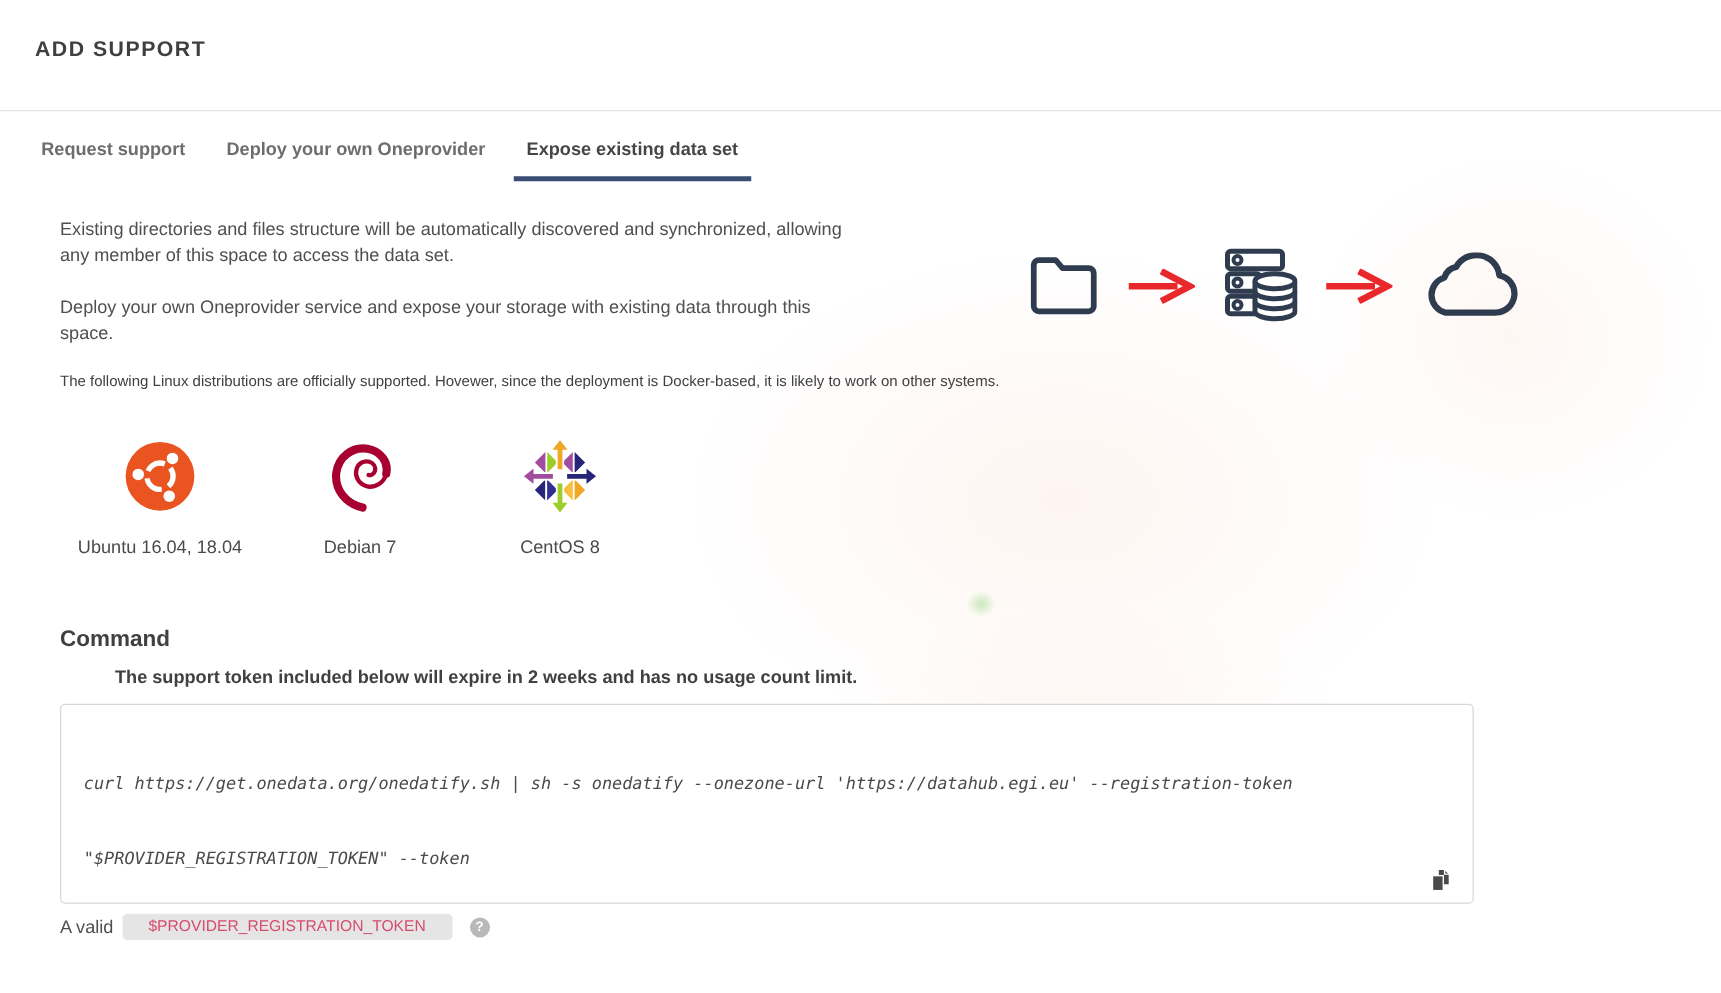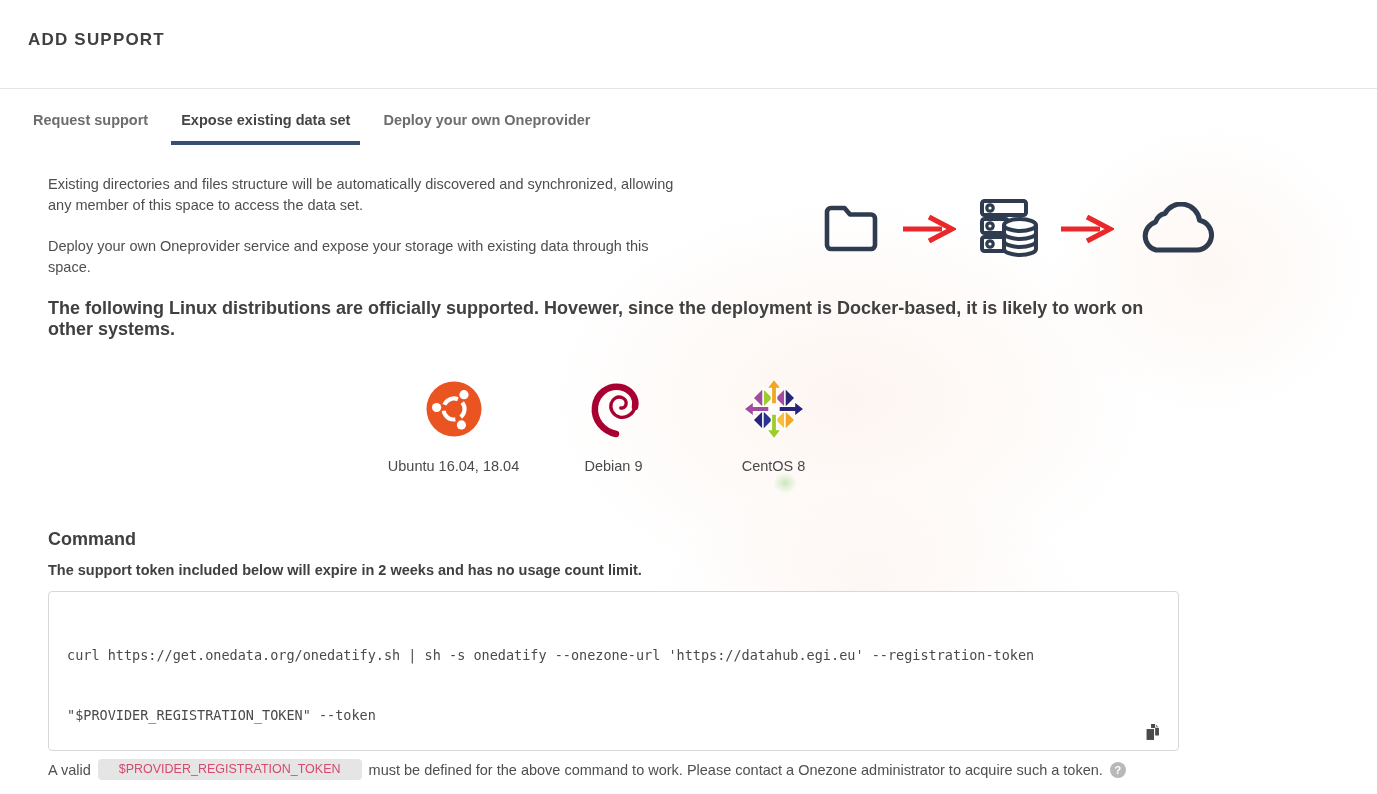--- a/index.html
+++ b/index.html
@@ -28,35 +28,35 @@
   .tab.active { color:#454545; border-bottom-color:#3a4d73; }
 
   .content { position:absolute; left:48px; top:174px; right:40px; }
 
   .intro p { font-size:14.5px; line-height:1.42; color:#4f4f4f; width:636px; margin-bottom:21px; }
 
   .flow-icons { position:absolute; left:730px; top:10px; width:440px; height:90px;
     display:flex; align-items:center; justify-content:flex-end; gap:22px; }
   .flow-icons svg { display:block; }
 
-  .supported-note { font-size:18px; font-weight:700; color:#404040; }
-
-  .distros { margin-top:40px; display:flex; justify-content:center; }
+  .supported-note { font-size:12px; font-weight:400; color:#404040; }
+
+  .distros { margin-top:40px; display:flex; }
   .distro { width:160px; display:flex; flex-direction:column; align-items:center; }
   .distro .logo { height:58px; display:flex; align-items:center; justify-content:center; }
   .distro .label { margin-top:20px; font-size:14.5px; color:#4a4a4a; white-space:nowrap; }
 
   .cmd-heading { margin-top:55px; font-size:18px; font-weight:700; color:#404040; }
-  .token-note { margin-top:12px; font-size:14.5px; font-weight:700; color:#404040; }
+  .token-note { margin-top:12px; font-size:14.5px; font-weight:700; color:#404040;margin-left:44px; }
 
   .code-box { position:relative; margin-top:13px; height:160px; border:1px solid #d8d8d8;
     border-radius:4px; background:#fff; padding:13px 18px;
     font-family:"DejaVu Sans Mono","Liberation Mono",monospace; font-size:13.5px;
     line-height:20px; color:#4a4a4a; white-space:pre; overflow:hidden; }
-  .code-line { height:20px; }
+  .code-line { height:20px;font-style:italic; }
 
   .noise { position:absolute; overflow:hidden; pointer-events:none; }
   .nA { left:255px; top:42px; right:14px; height:24px; border-radius:12px 4px 14px 6px; transform:rotate(.2deg); }
   .nB { left:4px;  top:62px; right:34px; height:26px; border-radius:8px 14px 6px 12px; }
   .nC { left:4px;  top:86px; width:58%; height:22px; border-radius:10px 16px 12px 6px; transform:rotate(-.3deg); }
   .nD { left:62%;  top:88px; right:60px; height:16px; border-radius:8px; opacity:.55; }
 
   .copy-btn { position:absolute; right:14px; bottom:7px; width:22px; height:22px;
     display:flex; align-items:center; justify-content:center; cursor:pointer; }
 
@@ -75,22 +75,22 @@
   <div class="wm wm1"></div>
   <div class="wm wm2"></div>
   <div class="wm wm3"></div>
   <div class="wm wm4"></div>
 
   <h1 class="page-title">ADD SUPPORT</h1>
   <div class="top-divider"></div>
 
   <div class="tabs">
     <div class="tab">Request support</div>
+    <div class="tab">Deploy your own Oneprovider</div>
     <div class="tab active">Expose existing data set</div>
-    <div class="tab">Deploy your own Oneprovider</div>
   </div>
 
   <div class="content">
 
     <div class="intro">
       <p>Existing directories and files structure will be automatically discovered and synchronized, allowing any member of this space to access the data set.</p>
       <p>Deploy your own Oneprovider service and expose your storage with existing data through this space.</p>
     </div>
 
     <div class="flow-icons">
@@ -148,21 +148,21 @@
         </div>
         <div class="label">Ubuntu 16.04, 18.04</div>
       </div>
       <div class="distro">
         <div class="logo">
           <svg width="56" height="58" viewBox="0 0 56 58">
             <path d="M30 54 C 17 51 7.5 40 9 26.5 C 10.5 13.5 22 5 34 7 C 44.5 8.8 51 17.5 49 27" fill="none" stroke="#a80030" stroke-width="6.5" stroke-linecap="round"></path>
             <path d="M49 27 C 47.2 34.5 39.5 39 32.8 36.8 C 27 34.9 23.6 29 25.2 23.4 C 26.5 18.8 31.2 16 35.5 17.4 C 38.8 18.5 40.8 21.5 40 24.6 C 39.4 27 37 28.6 34.8 28" fill="none" stroke="#a80030" stroke-width="3.4" stroke-linecap="round"></path>
           </svg>
         </div>
-        <div class="label">Debian 9</div>
+        <div class="label">Debian 7</div>
       </div>
       <div class="distro">
         <div class="logo">
           <svg width="62" height="62" viewBox="0 0 62 62">
 
             <g stroke="#ffffff" stroke-width="1.4">
               <polygon points="20,10 30,20 20,30" fill="#9ccd2a"></polygon>
               <polygon points="20,10 10,20 20,30" fill="#a14c9e"></polygon>
               <polygon points="42,10 32,20 42,30" fill="#a14c9e"></polygon>
               <polygon points="42,10 52,20 42,30" fill="#262577"></polygon>
@@ -214,18 +214,17 @@
           <path d="M7.5 1.5 h5.2 l3.8 3.8 V14 h-9 z" fill="#4a4a4a" stroke="#ffffff" stroke-width="1.1"></path>
           <path d="M12.7 1.5 v3.8 h3.8" fill="none" stroke="#ffffff" stroke-width="1.1"></path>
           <rect x="3" y="6.5" width="8.6" height="12" fill="#4a4a4a" stroke="#ffffff" stroke-width="1.1"></rect>
         </svg>
       </div>
     </div>
 
     <div class="footer-note">
       <span>A valid</span>
       <span class="token-badge">$PROVIDER_REGISTRATION_TOKEN</span>
-      <span>must be defined for the above command to work. Please contact a Onezone administrator to acquire such a token.</span>
       <span class="help-icon">?</span>
     </div>
 
   </div>
 </div>
 
 </body></html>

